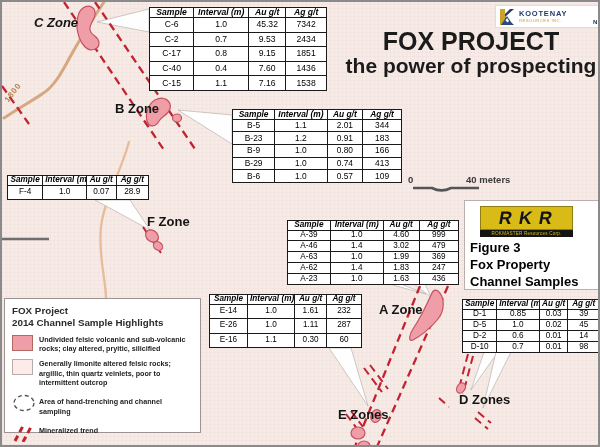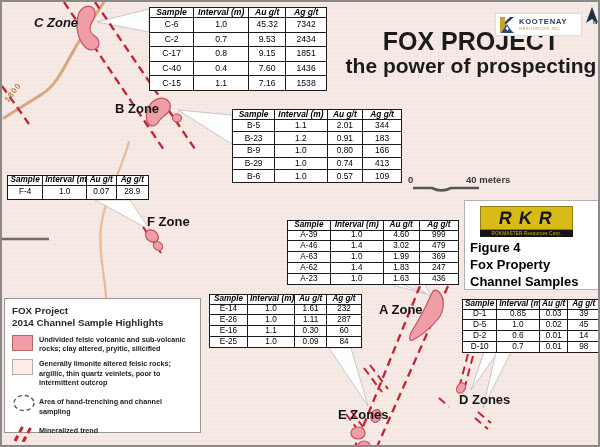--- a/index.html
+++ b/index.html
@@ -30,21 +30,21 @@
   .title .t1{font-size:25px;font-weight:600;line-height:1.05;}
   .title .t2{font-size:21px;font-weight:600;line-height:1.1;}
   .zone-label{position:absolute;z-index:5;font-size:13px;font-weight:bold;color:#141414;white-space:nowrap;}
   .zl-c{left:32px;top:13px;font-style:italic;}.zl-b{left:113px;top:99px;}.zl-f{left:145px;top:212px;}
   .zl-a{left:377px;top:300px;}.zl-e{left:336px;top:390px;margin-top:15px;}.zl-d{left:457px;top:390px;}
   .contour-label{position:absolute;left:0px;top:86px;z-index:2;font-size:8px;font-weight:bold;color:#b5814f;
     letter-spacing:1px;transform:rotate(-52deg);}
   .scale-num{position:absolute;z-index:3;font-size:9.5px;font-weight:bold;color:#3a3a3a;}
   .sc-0{left:406px;top:172px;}.sc-40{left:464px;top:172px;}
   
-  .koot-box{position:absolute;left:493px;top:11px;width:87px;height:23px;background:#fff;border:1px solid #e3ddda;
+  .koot-box{position:absolute;left:493px;top:3px;width:106px;height:23px;background:#fff;border:1px solid #e3ddda;
     z-index:6;display:flex;align-items:center;padding:1px 2px;box-sizing:border-box;}
   .koot-text{margin-left:2px;line-height:1;}
   .koot-name{font-size:7.5px;font-weight:bold;color:#233a6b;letter-spacing:.8px;}
   .koot-sub{font-size:4.3px;color:#c9a22c;letter-spacing:.4px;margin-top:1px;}
   .north{position:absolute;left:581px;top:3px;width:18px;height:24px;z-index:6;}
   .north .n-label{position:absolute;left:10px;top:14px;font-size:6px;font-weight:bold;color:#1e2d49;}
   
   .fig-box{position:absolute;left:462px;top:198px;width:136px;height:90px;background:#fff;border:1px solid #b9b0ac;
     z-index:6;box-sizing:border-box;}
   .rkr-plate{position:absolute;left:15px;top:5px;width:93px;height:24px;background:#d9bb17;border:1px solid #8f7d10;
@@ -343,26 +343,20 @@
           <td>1.0</td>
           <td>1.11</td>
           <td>287</td>
         </tr>
         <tr>
           <td>E-16</td>
           <td>1.1</td>
           <td>0.30</td>
           <td>60</td>
         </tr>
-        <tr>
-          <td>E-25</td>
-          <td>1.0</td>
-          <td>0.09</td>
-          <td>84</td>
-        </tr>
       </tbody>
     </table>
   <table class="sample tbl-d">
     <colgroup>
         <col class="c1">
         <col class="c2">
         <col class="c3">
         <col class="c4">
       </colgroup>
   <thead>
@@ -414,21 +408,21 @@
   <div class="scale-num sc-40">40 meters</div>
 
   <div class="fig-box">
     <div class="rkr-plate">
       <span class="rkr-letters">RKR</span>
     </div>
     <div class="rkr-bar">
       <span>ROKMASTER Resources Corp.</span>
     </div>
     <div class="fig-caption">
-      <div>Figure 4</div>
+      <div>Figure 3</div>
       <div>Fox Property</div>
       <div>Channel Samples</div>
     </div>
   </div>
 
   <div class="legend">
     <div class="lg-title">FOX Project</div>
     <div class="lg-title">2014 Channel Sample Highlights</div>
 
     <div class="lg-item">

